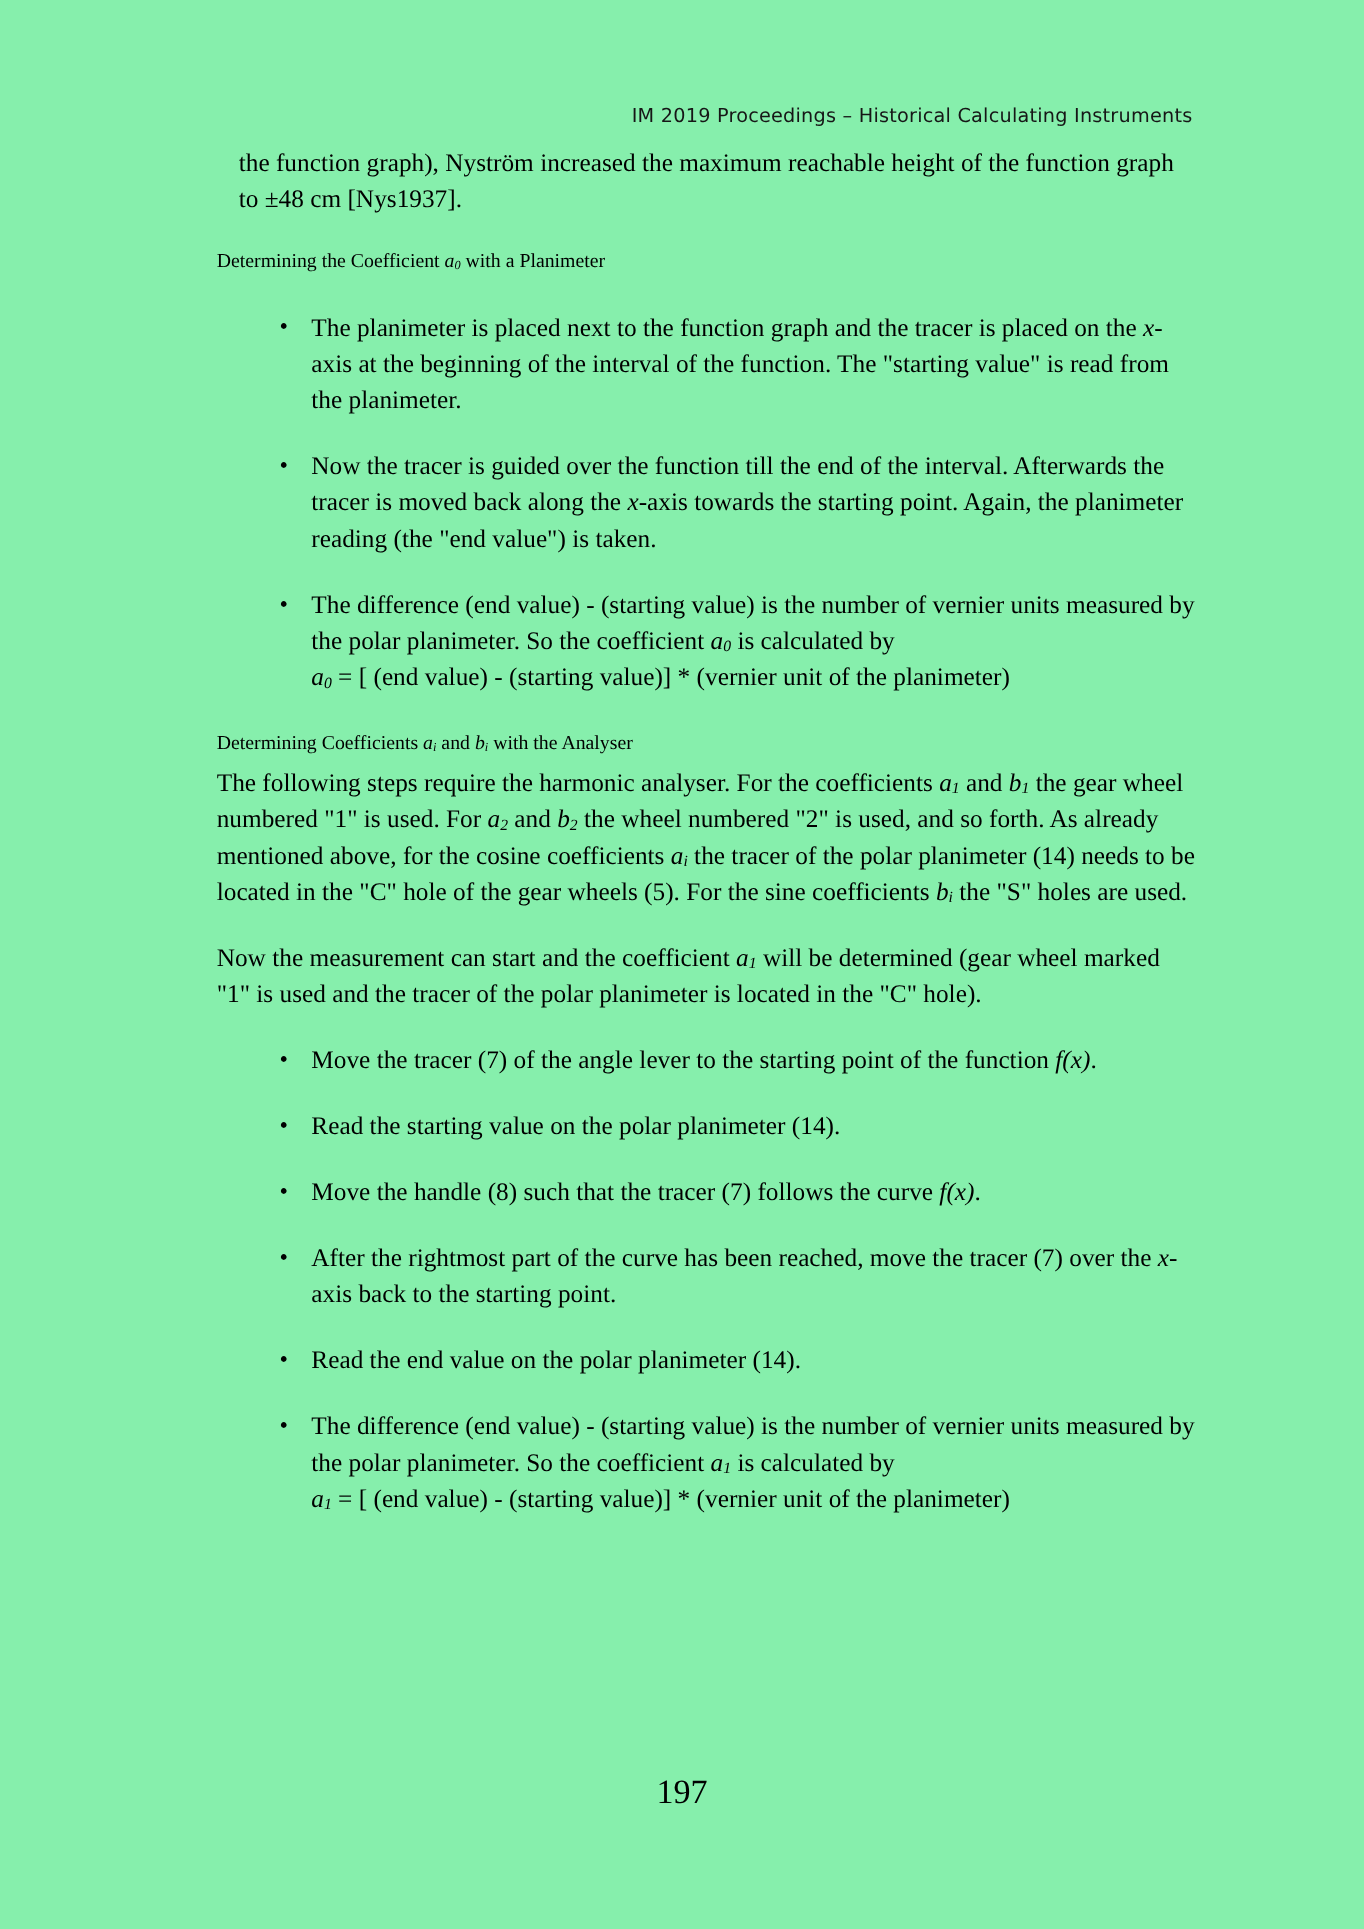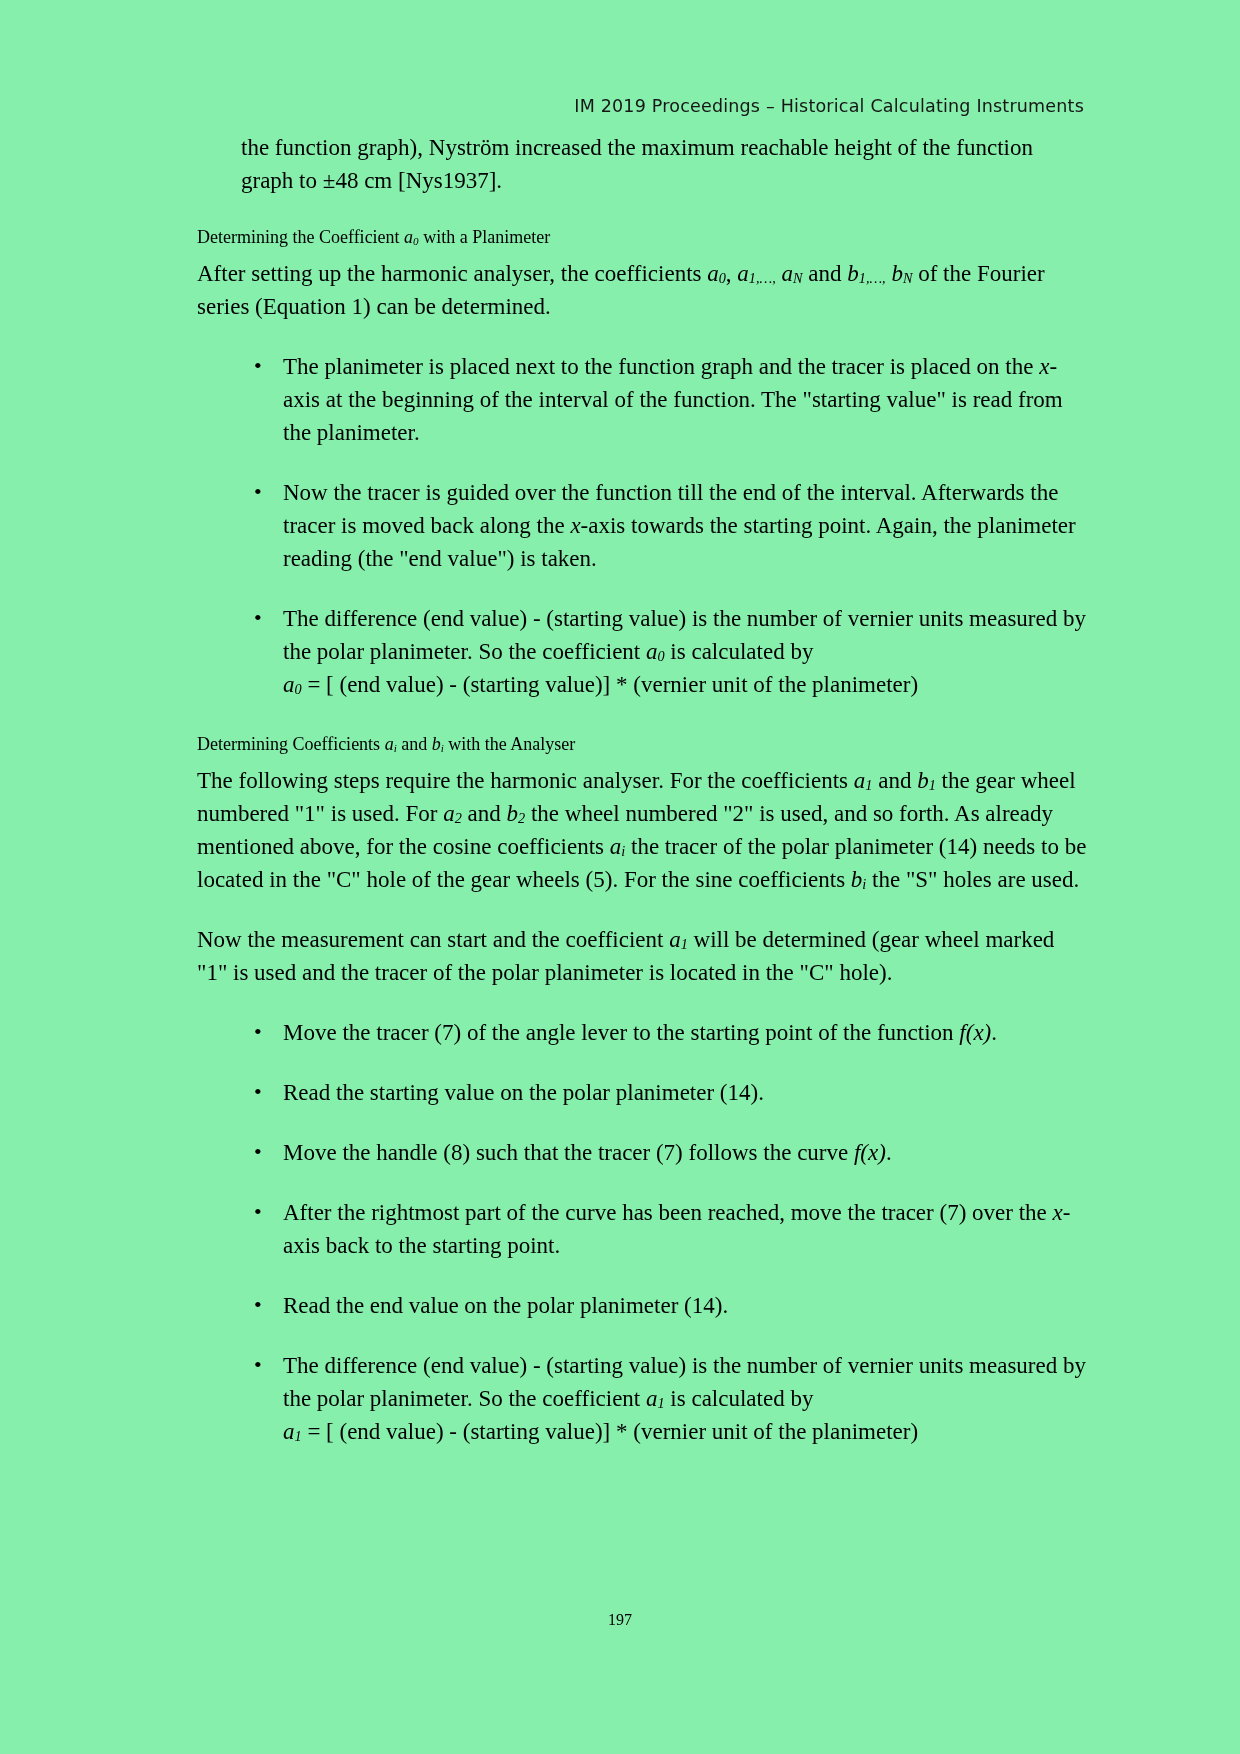--- a/index.html
+++ b/index.html
@@ -32,21 +32,21 @@
     left: 197px;
     top: 131px;
     width: 893px;
     font-family: "Liberation Serif", serif;
     font-size: 23px;
     line-height: 33px;
     color: #000000;
     text-align: left;
   }
   .para { margin: 0; }
-  .para.indent { margin-left: 44px; }
+  .para.indent { margin-left: 20px; }
   .para.gap { margin-top: 27px; }
   .heading {
     font-weight: 400;
     font-size: 18px;
     margin: 24px 0 3px 0;
   }
   .heading.large-gap { }
   .bullets {
     list-style: none;
     margin: 27px 0;
@@ -71,34 +71,33 @@
     line-height: 0;
     vertical-align: -0.15em;
   }
   .page-number {
     position: absolute;
     top: 1611px;
     left: 0;
     width: 100%;
     text-align: center;
     font-family: "Liberation Serif", serif;
-    font-size: 16px;
+    font-size: 31px;
     color: #000000;
   }
 </style>
 </head>
 <body>
 
 <div class="page">
   <div class="running-header">IM 2019 Proceedings – Historical Calculating Instruments</div>
 
   <div class="content">
       <p class="para indent">the function graph), Nyström increased the maximum reachable height of the function graph to ±48 cm [Nys1937].</p>
       <div class="heading">Determining the Coefficient <i class="var">a<sub>0</sub></i> with a Planimeter</div>
-      <p class="para">After setting up the harmonic analyser, the coefficients <i class="var">a<sub>0</sub></i>, <i class="var">a<sub>1,…,</sub></i> <i class="var">a<sub>N</sub></i> and <i class="var">b<sub>1,…,</sub></i> <i class="var">b<sub>N</sub></i> of the Fourier series (Equation 1) can be determined.</p>
       <ul class="bullets">
         <li><span class="marker">•</span>The planimeter is placed next to the function graph and the tracer is placed on the <i>x</i>-axis at the beginning of the interval of the function. The "starting value" is read from the planimeter.</li>
         <li><span class="marker">•</span>Now the tracer is guided over the function till the end of the interval. Afterwards the tracer is moved back along the <i>x</i>-axis towards the starting point. Again, the planimeter reading (the "end value") is taken.</li>
         <li><span class="marker">•</span>The difference (end value) - (starting value) is the number of vernier units measured by the polar planimeter. So the coefficient <i class="var">a<sub>0</sub></i> is calculated by<br><i class="var">a<sub>0</sub></i> = [ (end value) - (starting value)] * (vernier unit of the planimeter)</li>
       </ul>
       <div class="heading large-gap">Determining Coefficients <i class="var">a<sub>i</sub></i> and <i class="var">b<sub>i</sub></i> with the Analyser</div>
       <p class="para">The following steps require the harmonic analyser. For the coefficients <i class="var">a<sub>1</sub></i> and <i class="var">b<sub>1</sub></i> the gear wheel numbered "1" is used. For <i class="var">a<sub>2</sub></i> and <i class="var">b<sub>2</sub></i> the wheel numbered "2" is used, and so forth. As already mentioned above, for the cosine coefficients <i class="var">a<sub>i</sub></i> the tracer of the polar planimeter (14) needs to be located in the "C" hole of the gear wheels (5). For the sine coefficients <i class="var">b<sub>i</sub></i> the "S" holes are used.</p>
       <p class="para gap">Now the measurement can start and the coefficient <i class="var">a<sub>1</sub></i> will be determined (gear wheel marked "1" is used and the tracer of the polar planimeter is located in the "C" hole).</p>
       <ul class="bullets">
         <li><span class="marker">•</span>Move the tracer (7) of the angle lever to the starting point of the function <i>f(x)</i>.</li>

